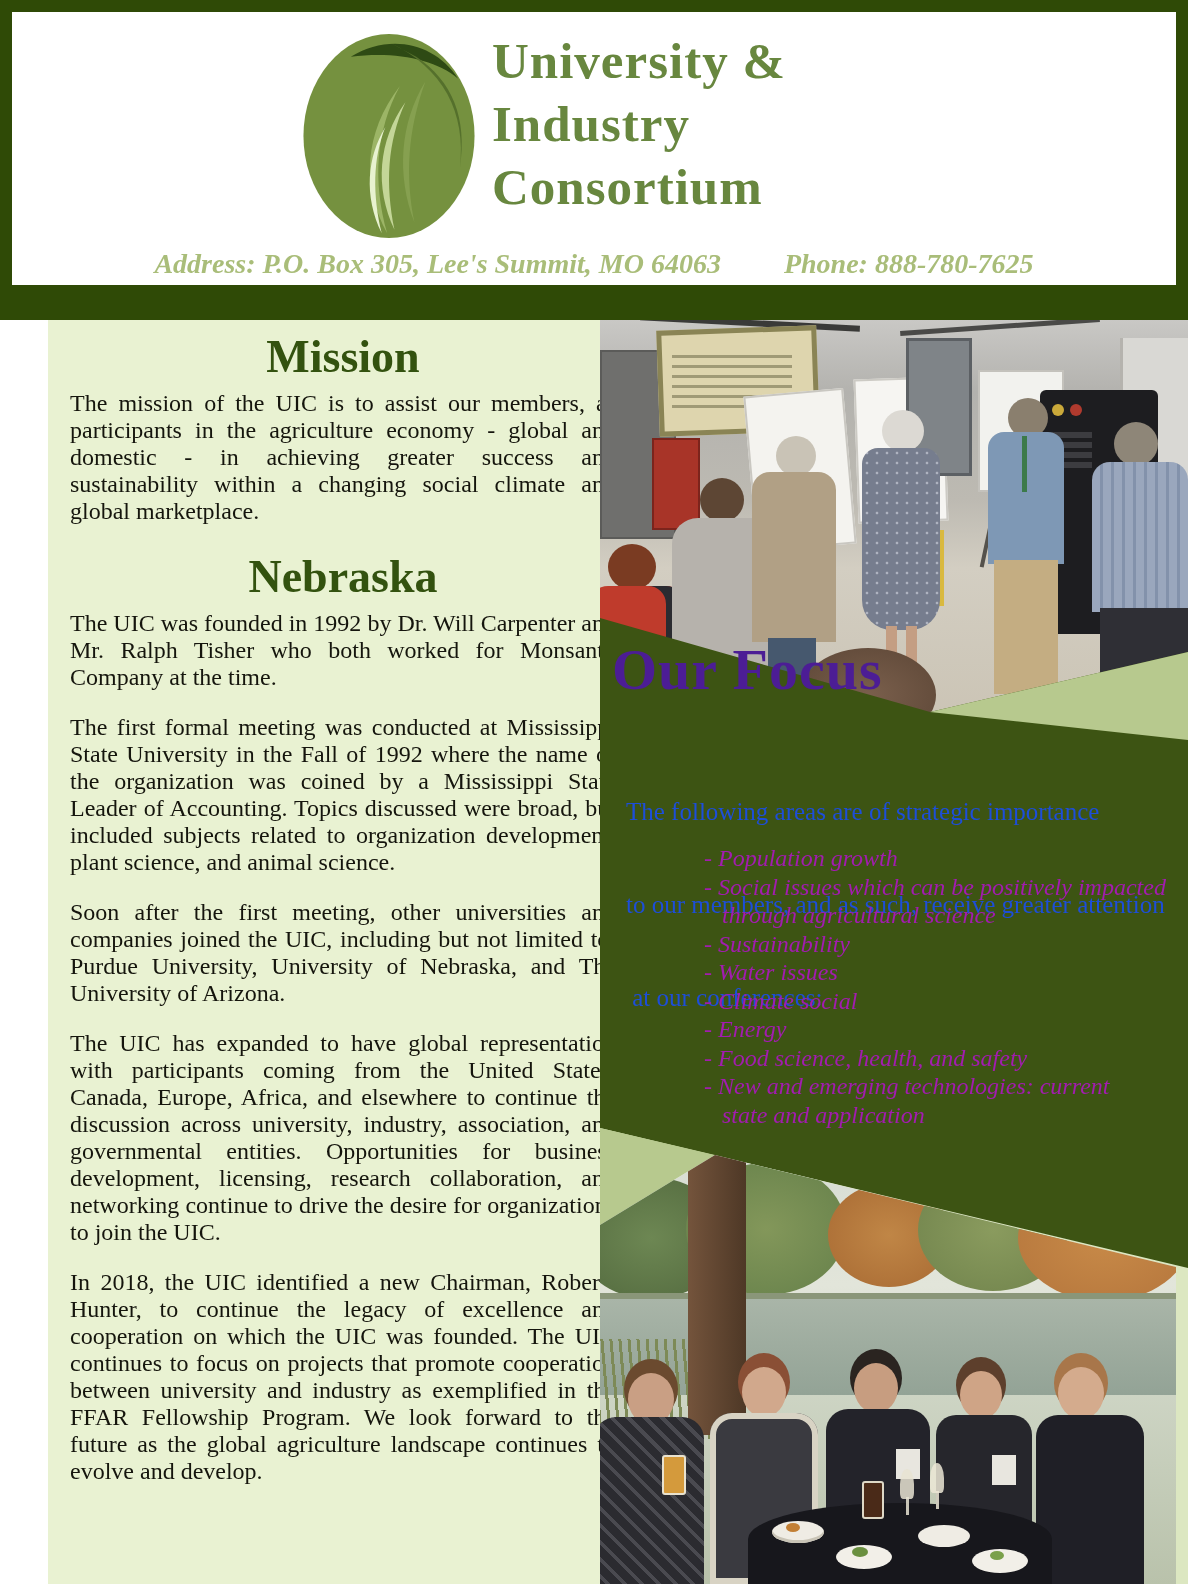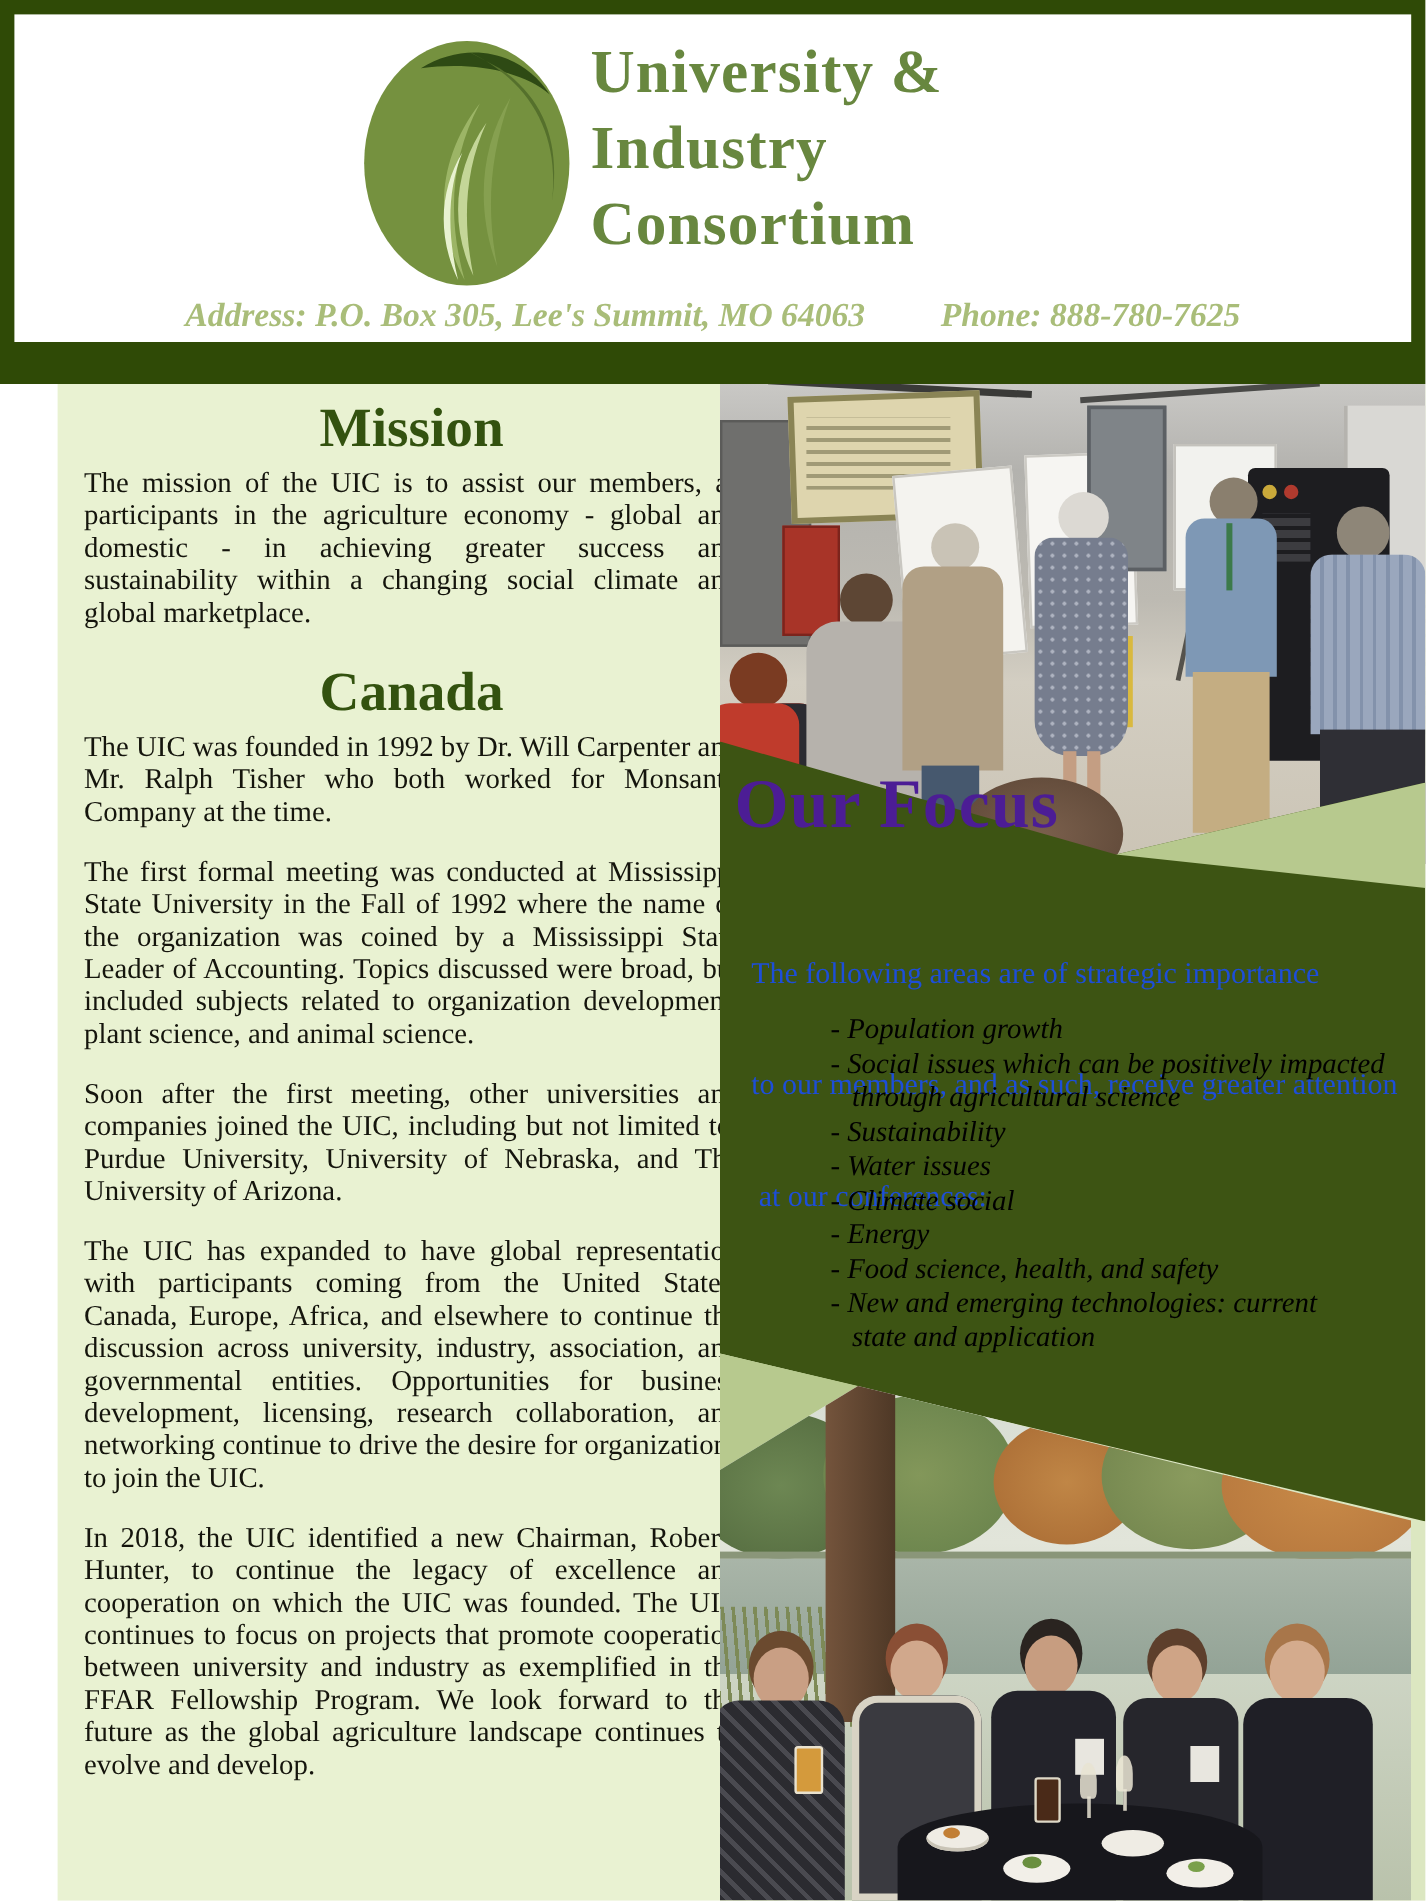--- a/index.html
+++ b/index.html
@@ -32,22 +32,22 @@
   .green-sec{position:absolute;left:0;top:0;width:588px;height:1264px;background:#3d5413;
              clip-path:polygon(0 298px,330px 392px,588px 332px,588px 948px,0 808px);}
   .sage-top{position:absolute;left:0;top:0;width:588px;height:1264px;background:#b7c98e;
             clip-path:polygon(330px 392px,588px 332px,588px 420px);}
   .sage-bottom{position:absolute;left:0;top:0;width:588px;height:1264px;background:#b7c98e;
             clip-path:polygon(0 808px,115px 835px,0 905px);}
   .focus-h{position:absolute;left:12px;top:316px;font-weight:bold;font-size:58px;
            color:#4c1d95;letter-spacing:1px;}
   .focus-intro{position:absolute;left:26px;top:414px;font-size:25px;line-height:31px;
                color:#1d4ed8;white-space:pre-wrap;}
-  .focus-list{position:absolute;left:92px;top:524px;width:484px;font-style:italic;
-              font-size:24px;line-height:28.5px;color:#000000;}
+  .focus-list{position:absolute;left:104px;top:524px;width:484px;font-style:italic;
+              font-size:24px;line-height:28.5px;color:#a21caf;}
   .focus-item{white-space:pre-wrap;}
   .photo2{position:absolute;left:0;top:805px;width:576px;height:459px;overflow:hidden;
           background:linear-gradient(180deg,#d5dbd2 0%,#e2e5da 35%,#cfd6c6 55%,#b9c2ab 100%);
           clip-path:polygon(0 100px,115px 30px,576px 142px,576px 459px,0 459px);}
 
   
   .blob{border-radius:50%;}
   .plaid{background:
      repeating-linear-gradient(90deg,#9aa7bd 0 8px,#8392ab 8px 11px),
      repeating-linear-gradient(0deg,rgba(255,255,255,.25) 0 9px,rgba(40,60,90,.35) 9px 12px);}
@@ -82,21 +82,21 @@
       <span>Address: P.O. Box 305, Lee's Summit, MO 64063</span>
       <span>Phone: 888-780-7625</span>
     </div>
   </div>
 </div>
 
 <div class="left-col">
   <div class="section-h">Mission</div>
   <p class="body-p">The mission of the UIC is to assist our members, as participants in the agriculture economy - global and domestic - in achieving greater success and sustainability within a changing social climate and global marketplace.</p>
 
-  <div class="section-h">Canada</div>
+  <div class="section-h">Nebraska</div>
   <p class="body-p">The UIC was founded in 1992 by Dr. Will Carpenter and Mr. Ralph Tisher who both worked for Monsanto Company at the time.</p>
   <p class="body-p">The first formal meeting was conducted at Mississippi State University in the Fall of 1992 where the name of the organization was coined by a Mississippi State Leader of Accounting. Topics discussed were broad, but included subjects related to organization development, plant science, and animal science.</p>
   <p class="body-p">Soon after the first meeting, other universities and companies joined the UIC, including but not limited to: Purdue University, University of Nebraska, and The University of Arizona.</p>
   <p class="body-p">The UIC has expanded to have global representation with participants coming from the United States, Canada, Europe, Africa, and elsewhere to continue the discussion across university, industry, association, and governmental entities. Opportunities for business development, licensing, research collaboration, and networking continue to drive the desire for organizations to join the UIC.</p>
   <p class="body-p">In 2018, the UIC identified a new Chairman, Roberts Hunter, to continue the legacy of excellence and cooperation on which the UIC was founded. The UIC continues to focus on projects that promote cooperation between university and industry as exemplified in the FFAR Fellowship Program. We look forward to the future as the global agriculture landscape continues to evolve and develop.</p>
 </div>
 
 <div class="right-col">
 
   <div class="photo1">

